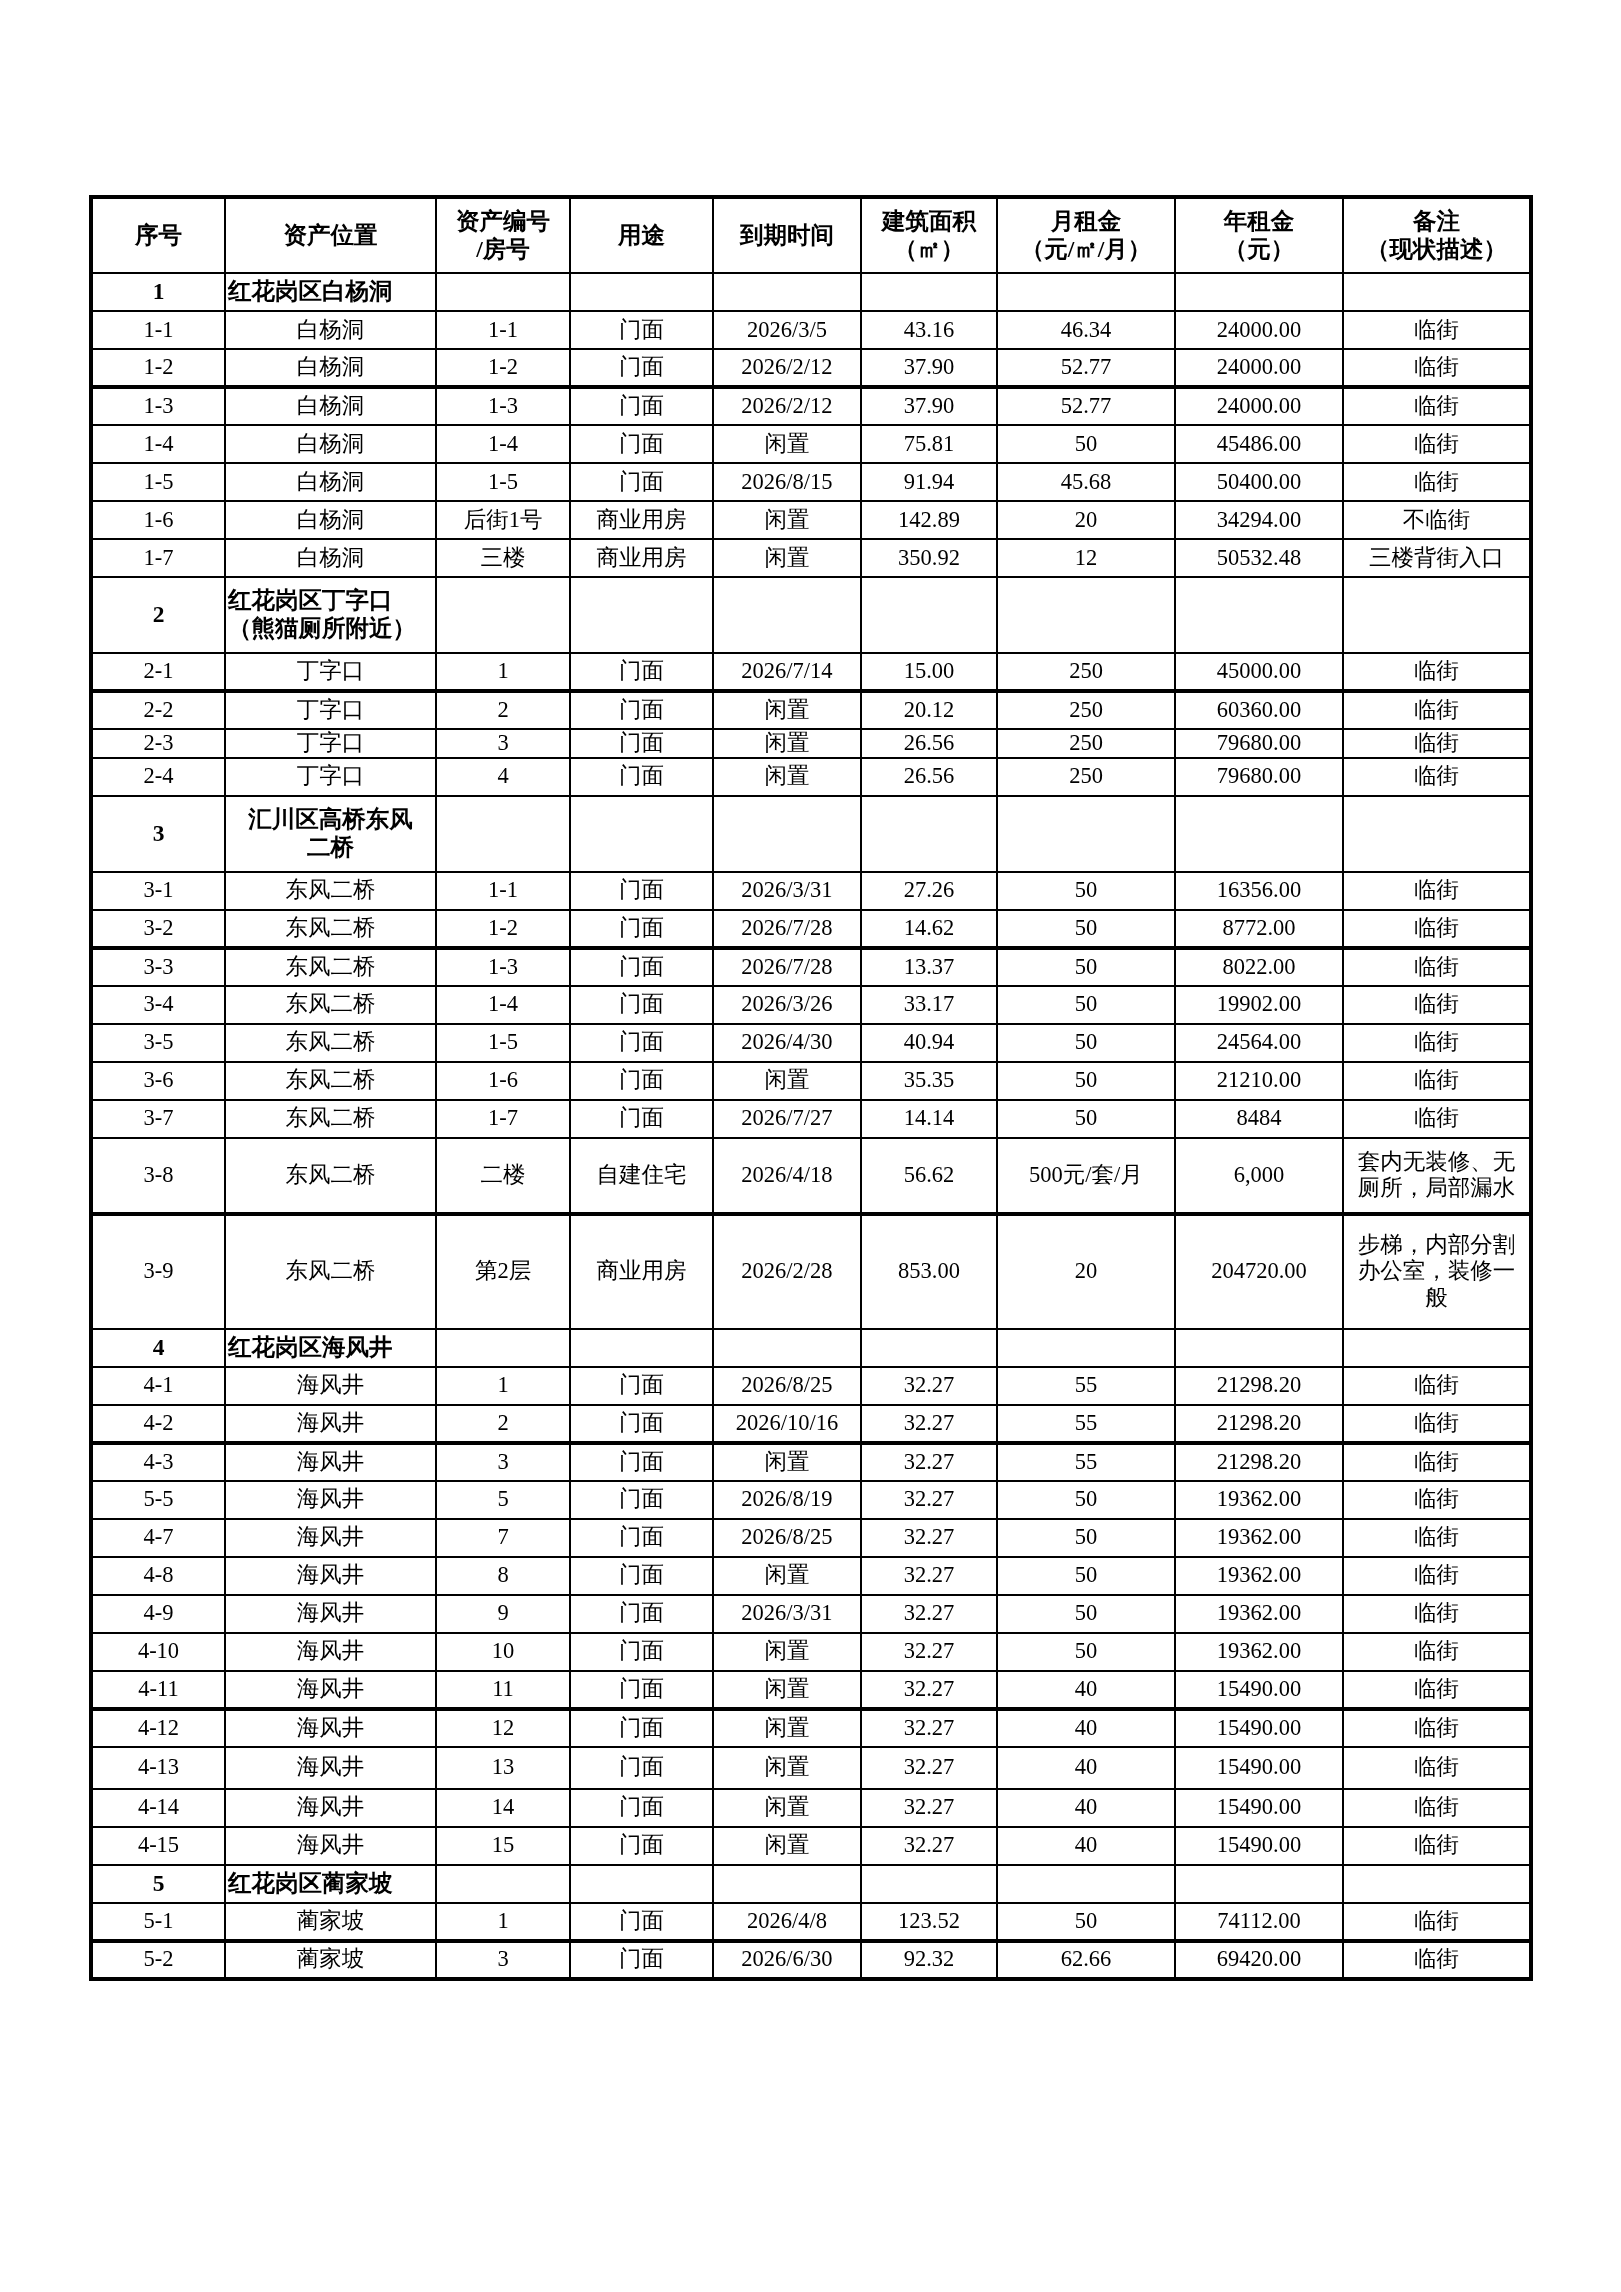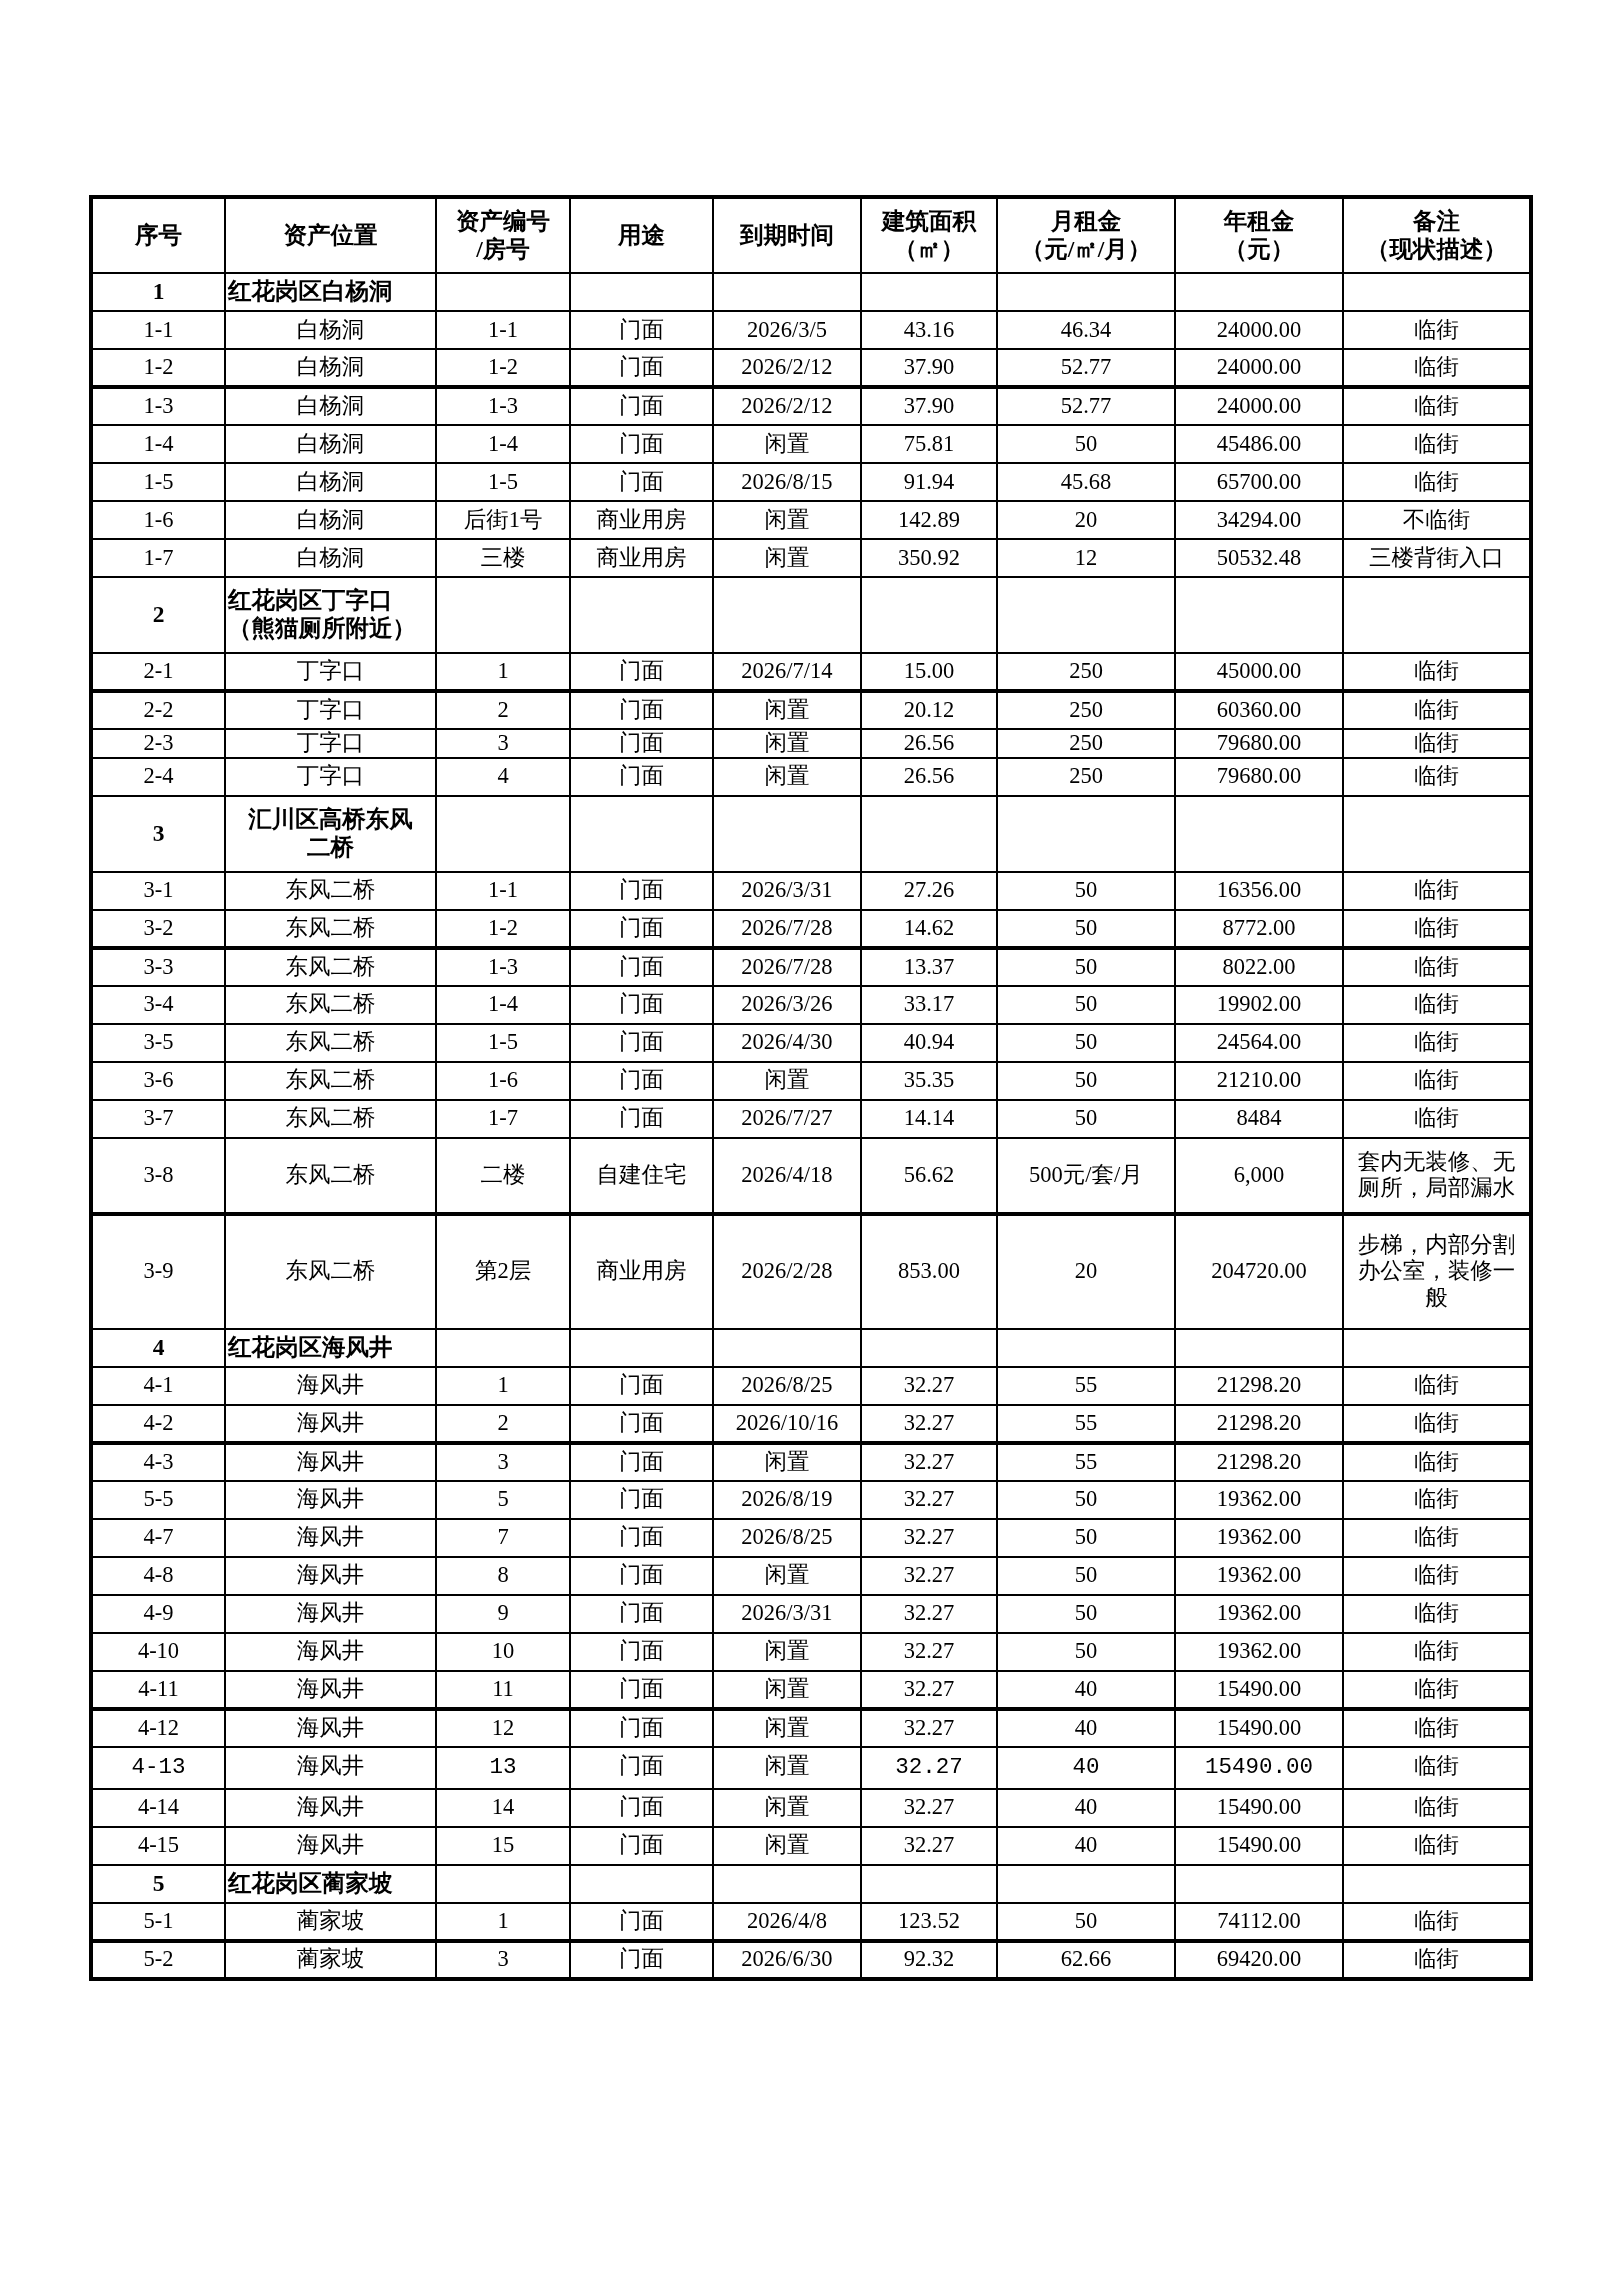--- a/index.html
+++ b/index.html
@@ -122,21 +122,21 @@
           <td>临街</td>
         </tr>
         <tr class="data" style="height: 38px;">
           <td>1-5</td>
           <td>白杨洞</td>
           <td>1-5</td>
           <td>门面</td>
           <td>2026/8/15</td>
           <td>91.94</td>
           <td>45.68</td>
-          <td>65700.00</td>
+          <td>50400.00</td>
           <td>临街</td>
         </tr>
         <tr class="data" style="height: 38px;">
           <td>1-6</td>
           <td>白杨洞</td>
           <td>后街1号</td>
           <td>商业用房</td>
           <td>闲置</td>
           <td>142.89</td>
           <td>20</td>
@@ -438,21 +438,21 @@
           <td>4-12</td>
           <td>海风井</td>
           <td>12</td>
           <td>门面</td>
           <td>闲置</td>
           <td>32.27</td>
           <td>40</td>
           <td>15490.00</td>
           <td>临街</td>
         </tr>
-        <tr class="data" style="height: 42px; font-family: Liberation Mono, monospace;">
+        <tr class="data" style="height: 42px;">
           <td>4-13</td>
           <td>海风井</td>
           <td>13</td>
           <td>门面</td>
           <td>闲置</td>
           <td>32.27</td>
           <td>40</td>
           <td>15490.00</td>
           <td>临街</td>
         </tr>

